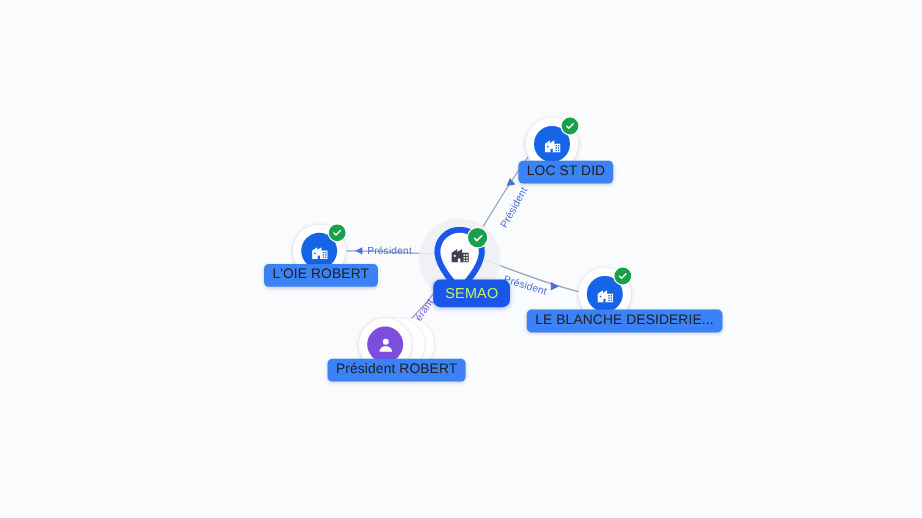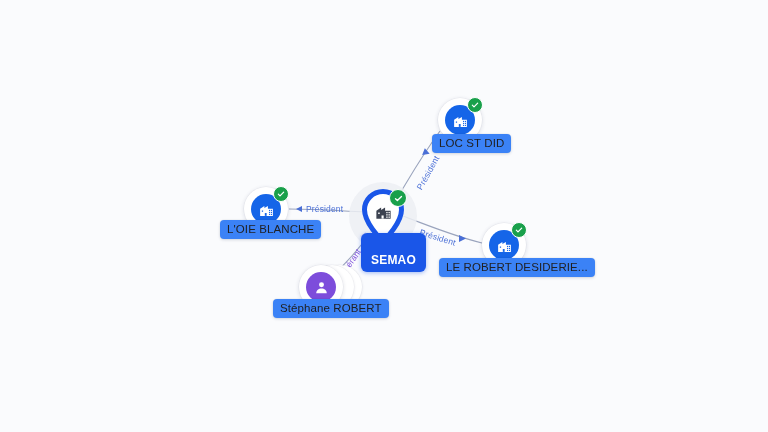--- a/index.html
+++ b/index.html
@@ -70,23 +70,23 @@
   
   .label-chip{
     position:absolute;white-space:nowrap;
     background:#3b82f6;
     color:#202124;
     font-size:11.5px;letter-spacing:.1px;
     padding:3px 7px 4px 7px;border-radius:4px;
     box-shadow:0 1px 3px rgba(30,40,80,.17), 0 0 0 .5px rgba(30,40,80,.04);
   }
   .label-chip.center{
-    background:#1a56e8;color:#ffffff;
-    font-size:12px;font-weight:700;letter-spacing:.2px;
-    padding:20px 10px 5px 10px;border-radius:6px;
+    background:#1a56e8;color:#bef264;
+    font-size:12px;font-weight:400;letter-spacing:.2px;
+    padding:4px 10px 5px 10px;border-radius:6px;
     box-shadow:0 1px 4px rgba(26,86,232,.4);
   }
 
   
   .edge-label{
     position:absolute;white-space:nowrap;
     font-size:8.5px;letter-spacing:.15px;
     color:#4a6fd6;
     transform-origin:0 50%;
   }
@@ -159,21 +159,21 @@
           <rect x="5.4" y="13.4" width="1.8" height="1.8" fill="#1565e8"></rect>
           <rect x="9.6" y="17" width="2.6" height="4" fill="#1565e8"></rect>
         </svg>
       </div>
       <div class="badge-check">
         <svg viewBox="0 0 24 24" xmlns="http://www.w3.org/2000/svg">
           <path d="M4 12.5l5 5L20 6.5" fill="none" stroke="#ffffff" stroke-width="3.6" stroke-linecap="round" stroke-linejoin="round"></path>
         </svg>
       </div>
     </div>
-    <div class="label-chip" style="left:-24px;top:33px;">L'OIE BLANCHE</div>
+    <div class="label-chip" style="left:-24px;top:33px;">L'OIE ROBERT</div>
   </div>
 
   <div class="node" style="left:482px;top:223px;">
     <div class="circle-node" style="left:0;top:0;">
       <div class="disc">
         <svg viewBox="0 0 24 24" xmlns="http://www.w3.org/2000/svg">
           <path d="M3 21V11l6-4v3l5-3v4h7v10H3z" fill="#ffffff"></path>
           <rect x="15.5" y="12.5" width="1.6" height="1.6" fill="#1565e8"></rect>
           <rect x="18.2" y="12.5" width="1.6" height="1.6" fill="#1565e8"></rect>
           <rect x="15.5" y="15.3" width="1.6" height="1.6" fill="#1565e8"></rect>
@@ -183,35 +183,35 @@
           <rect x="5.4" y="13.4" width="1.8" height="1.8" fill="#1565e8"></rect>
           <rect x="9.6" y="17" width="2.6" height="4" fill="#1565e8"></rect>
         </svg>
       </div>
       <div class="badge-check">
         <svg viewBox="0 0 24 24" xmlns="http://www.w3.org/2000/svg">
           <path d="M4 12.5l5 5L20 6.5" fill="none" stroke="#ffffff" stroke-width="3.6" stroke-linecap="round" stroke-linejoin="round"></path>
         </svg>
       </div>
     </div>
-    <div class="label-chip" style="left:-43px;top:35px;">LE ROBERT DESIDERIE...</div>
+    <div class="label-chip" style="left:-43px;top:35px;">LE BLANCHE DESIDERIE...</div>
   </div>
 
   <div class="node" style="left:299px;top:265px;">
     <div class="stack" style="left:19px;top:0;"></div>
     <div class="stack" style="left:11px;top:0;"></div>
     <div class="circle-node" style="left:0;top:0;">
       <div class="disc person-disc">
         <svg viewBox="0 0 24 24" xmlns="http://www.w3.org/2000/svg">
           <circle cx="12" cy="8.2" r="3.5" fill="#ffffff"></circle>
           <path d="M4.6 20c0-4.2 3.3-6.6 7.4-6.6s7.4 2.4 7.4 6.6z" fill="#ffffff"></path>
         </svg>
       </div>
     </div>
-    <div class="label-chip" style="left:-26px;top:34px;">Stéphane ROBERT</div>
+    <div class="label-chip" style="left:-26px;top:34px;">Président ROBERT</div>
   </div>
 
   <div class="node" style="left:0;top:0;">
     <div class="pin-halo" style="left:349px;top:182px;"></div>
 
     <div class="pin-wrap" style="left:360px;top:189px;">
       <svg class="pin" viewBox="0 0 46 56" xmlns="http://www.w3.org/2000/svg">
         <path d="M23 2.5c-10.2 0-18.5 8.2-18.5 18.3 0 12.9 15.6 28.7 17 30.1a2.1 2.1 0 0 0 3 0c1.4-1.4 17-17.2 17-30.1C41.5 10.7 33.2 2.5 23 2.5z" fill="#ffffff" stroke="#1a56e8" stroke-width="5"></path>
       </svg>
       <div class="pin-icon">

